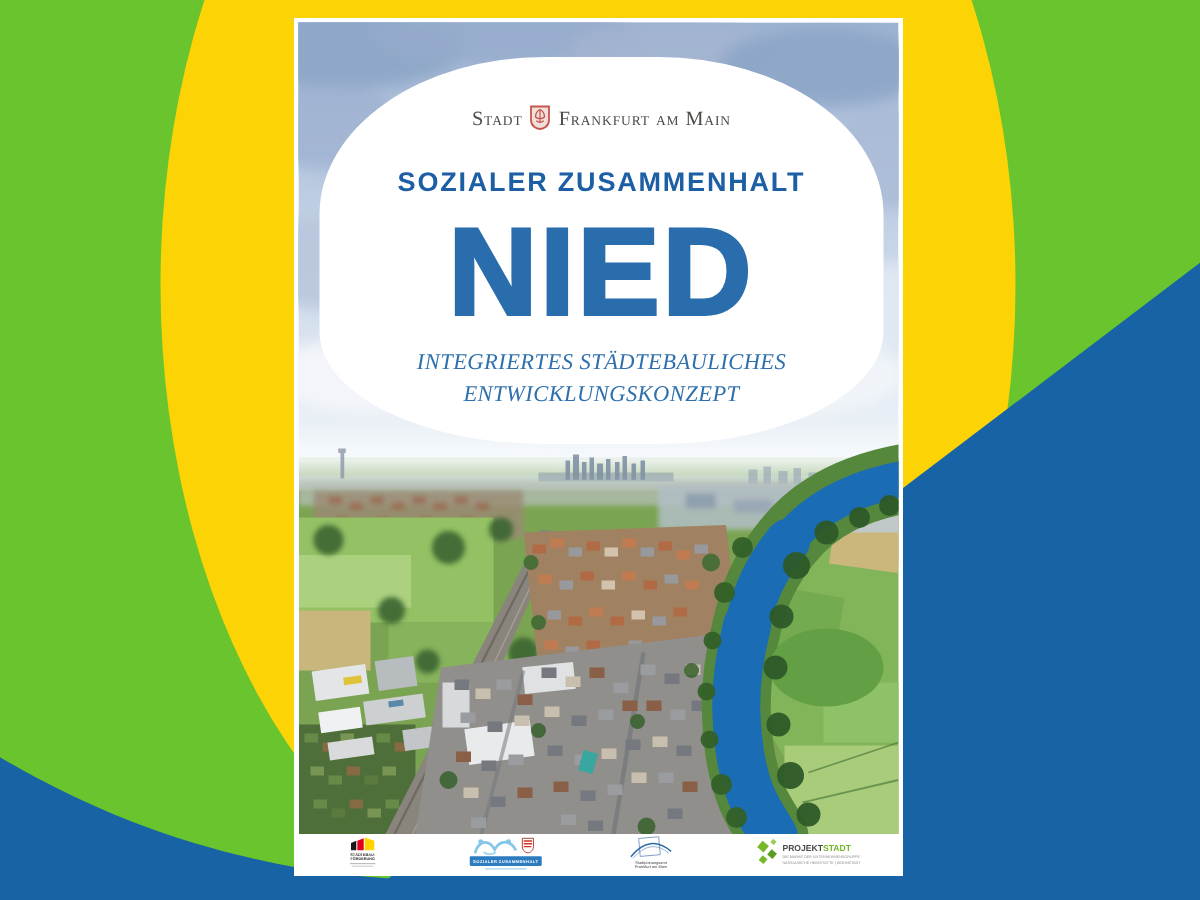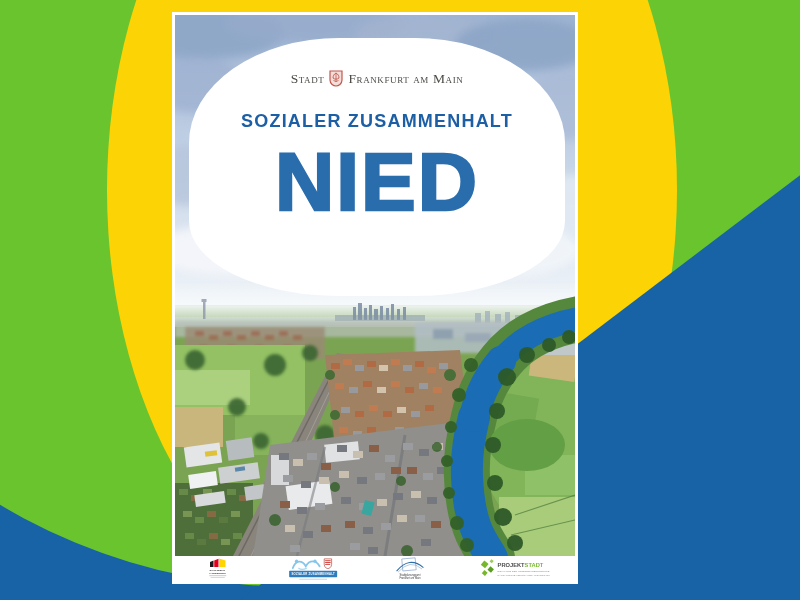--- a/index.html
+++ b/index.html
@@ -1,21 +1,21 @@
 <!DOCTYPE html>
 <html><head>
 <meta charset="utf-8">
 <style>
   html,body{margin:0;padding:0;background:#ffffff;}
   .stage{position:relative;width:800px;height:600px;overflow:hidden;background:#1763a5;font-family:"Liberation Sans",sans-serif;}
   .shape{position:absolute;}
   .circle-green{left:-283px;top:-575px;width:1162px;height:1162px;border-radius:50%;background:#69c42e;}
   .ellipse-yellow{left:107px;top:-240px;width:570px;height:860px;border-radius:50%;background:#fcd405;}
   .tri-blue{left:0;top:0;width:800px;height:600px;background:#1763a5;clip-path:polygon(100% 29.2%,100% 100%,30% 100%);}
-  .poster{position:absolute;left:172px;top:12px;width:406px;height:572px;background:#ffffff;}
+  .poster{position:absolute;left:196px;top:12px;width:406px;height:572px;background:#ffffff;}
   .photo-svg{position:absolute;left:3px;top:3px;width:400px;height:541px;display:block;}
   .blob{position:absolute;left:17px;top:26px;width:376px;height:258px;background:#ffffff;
         border-radius:150px 150px 150px 150px / 105px 105px 75px 75px;text-align:center;}
   .brand{margin-top:32px;display:flex;align-items:center;justify-content:center;gap:5px;
          font-family:"Liberation Serif",serif;font-variant:small-caps;font-size:13.5px;
          letter-spacing:0.6px;color:#4b4a46;}
   .brand .crest{width:14px;height:17px;flex:0 0 auto;}
   .program{margin-top:24px;font-size:18px;font-weight:bold;letter-spacing:1.2px;color:#1d5fa5;}
   .title{margin-top:10px;font-size:82px;font-weight:bold;letter-spacing:2px;line-height:0.98;
          color:#2a6dad;-webkit-text-stroke:2.5px #2a6dad;}
@@ -346,20 +346,24 @@
         <span>Stadt</span>
         <svg class="crest" viewBox="0 0 14 17">
           <path d="M1,1 h12 v9 c0,4 -3.5,6 -6,6 c-2.5,0 -6,-2 -6,-6 z" fill="#f3ded9" stroke="#c4574d" stroke-width="1.2"></path>
           <path d="M7,3 c-2,1 -3,3 -3,5 c1.5,1.5 4.5,1.5 6,0 c0,-2 -1,-4 -3,-5 z" fill="none" stroke="#c4574d" stroke-width="0.9"></path>
           <path d="M4.5,10.5 q2.5,2 5,0 M7,3 v9" stroke="#c4574d" stroke-width="0.8" fill="none"></path>
         </svg>
         <span>Frankfurt am Main</span>
       </div>
       <div class="program">SOZIALER ZUSAMMENHALT</div>
       <div class="title">NIED</div>
+      <div class="subtitle">
+        <span>INTEGRIERTES STÄDTEBAULICHES</span><br>
+        <span>ENTWICKLUNGSKONZEPT</span>
+      </div>
     </div>
 
     <div class="footer">
 
       <svg width="46" height="24" viewBox="0 0 50 34">
         <polygon points="8,14 8,7 13,5 13,14" fill="#1a1a1a"></polygon>
         <polygon points="14,14 14,5 20,2.5 20,14" fill="#e2001a"></polygon>
         <polygon points="21,14 21,2 30,5 30,14" fill="#ffd500"></polygon>
         <text x="19" y="19.5" font-size="3.6" font-weight="bold" fill="#2b2b2b" text-anchor="middle" font-family="Liberation Sans, sans-serif">STÄDTEBAU-</text>
         <text x="19" y="23.5" font-size="3.6" font-weight="bold" fill="#2b2b2b" text-anchor="middle" font-family="Liberation Sans, sans-serif">FÖRDERUNG</text>

